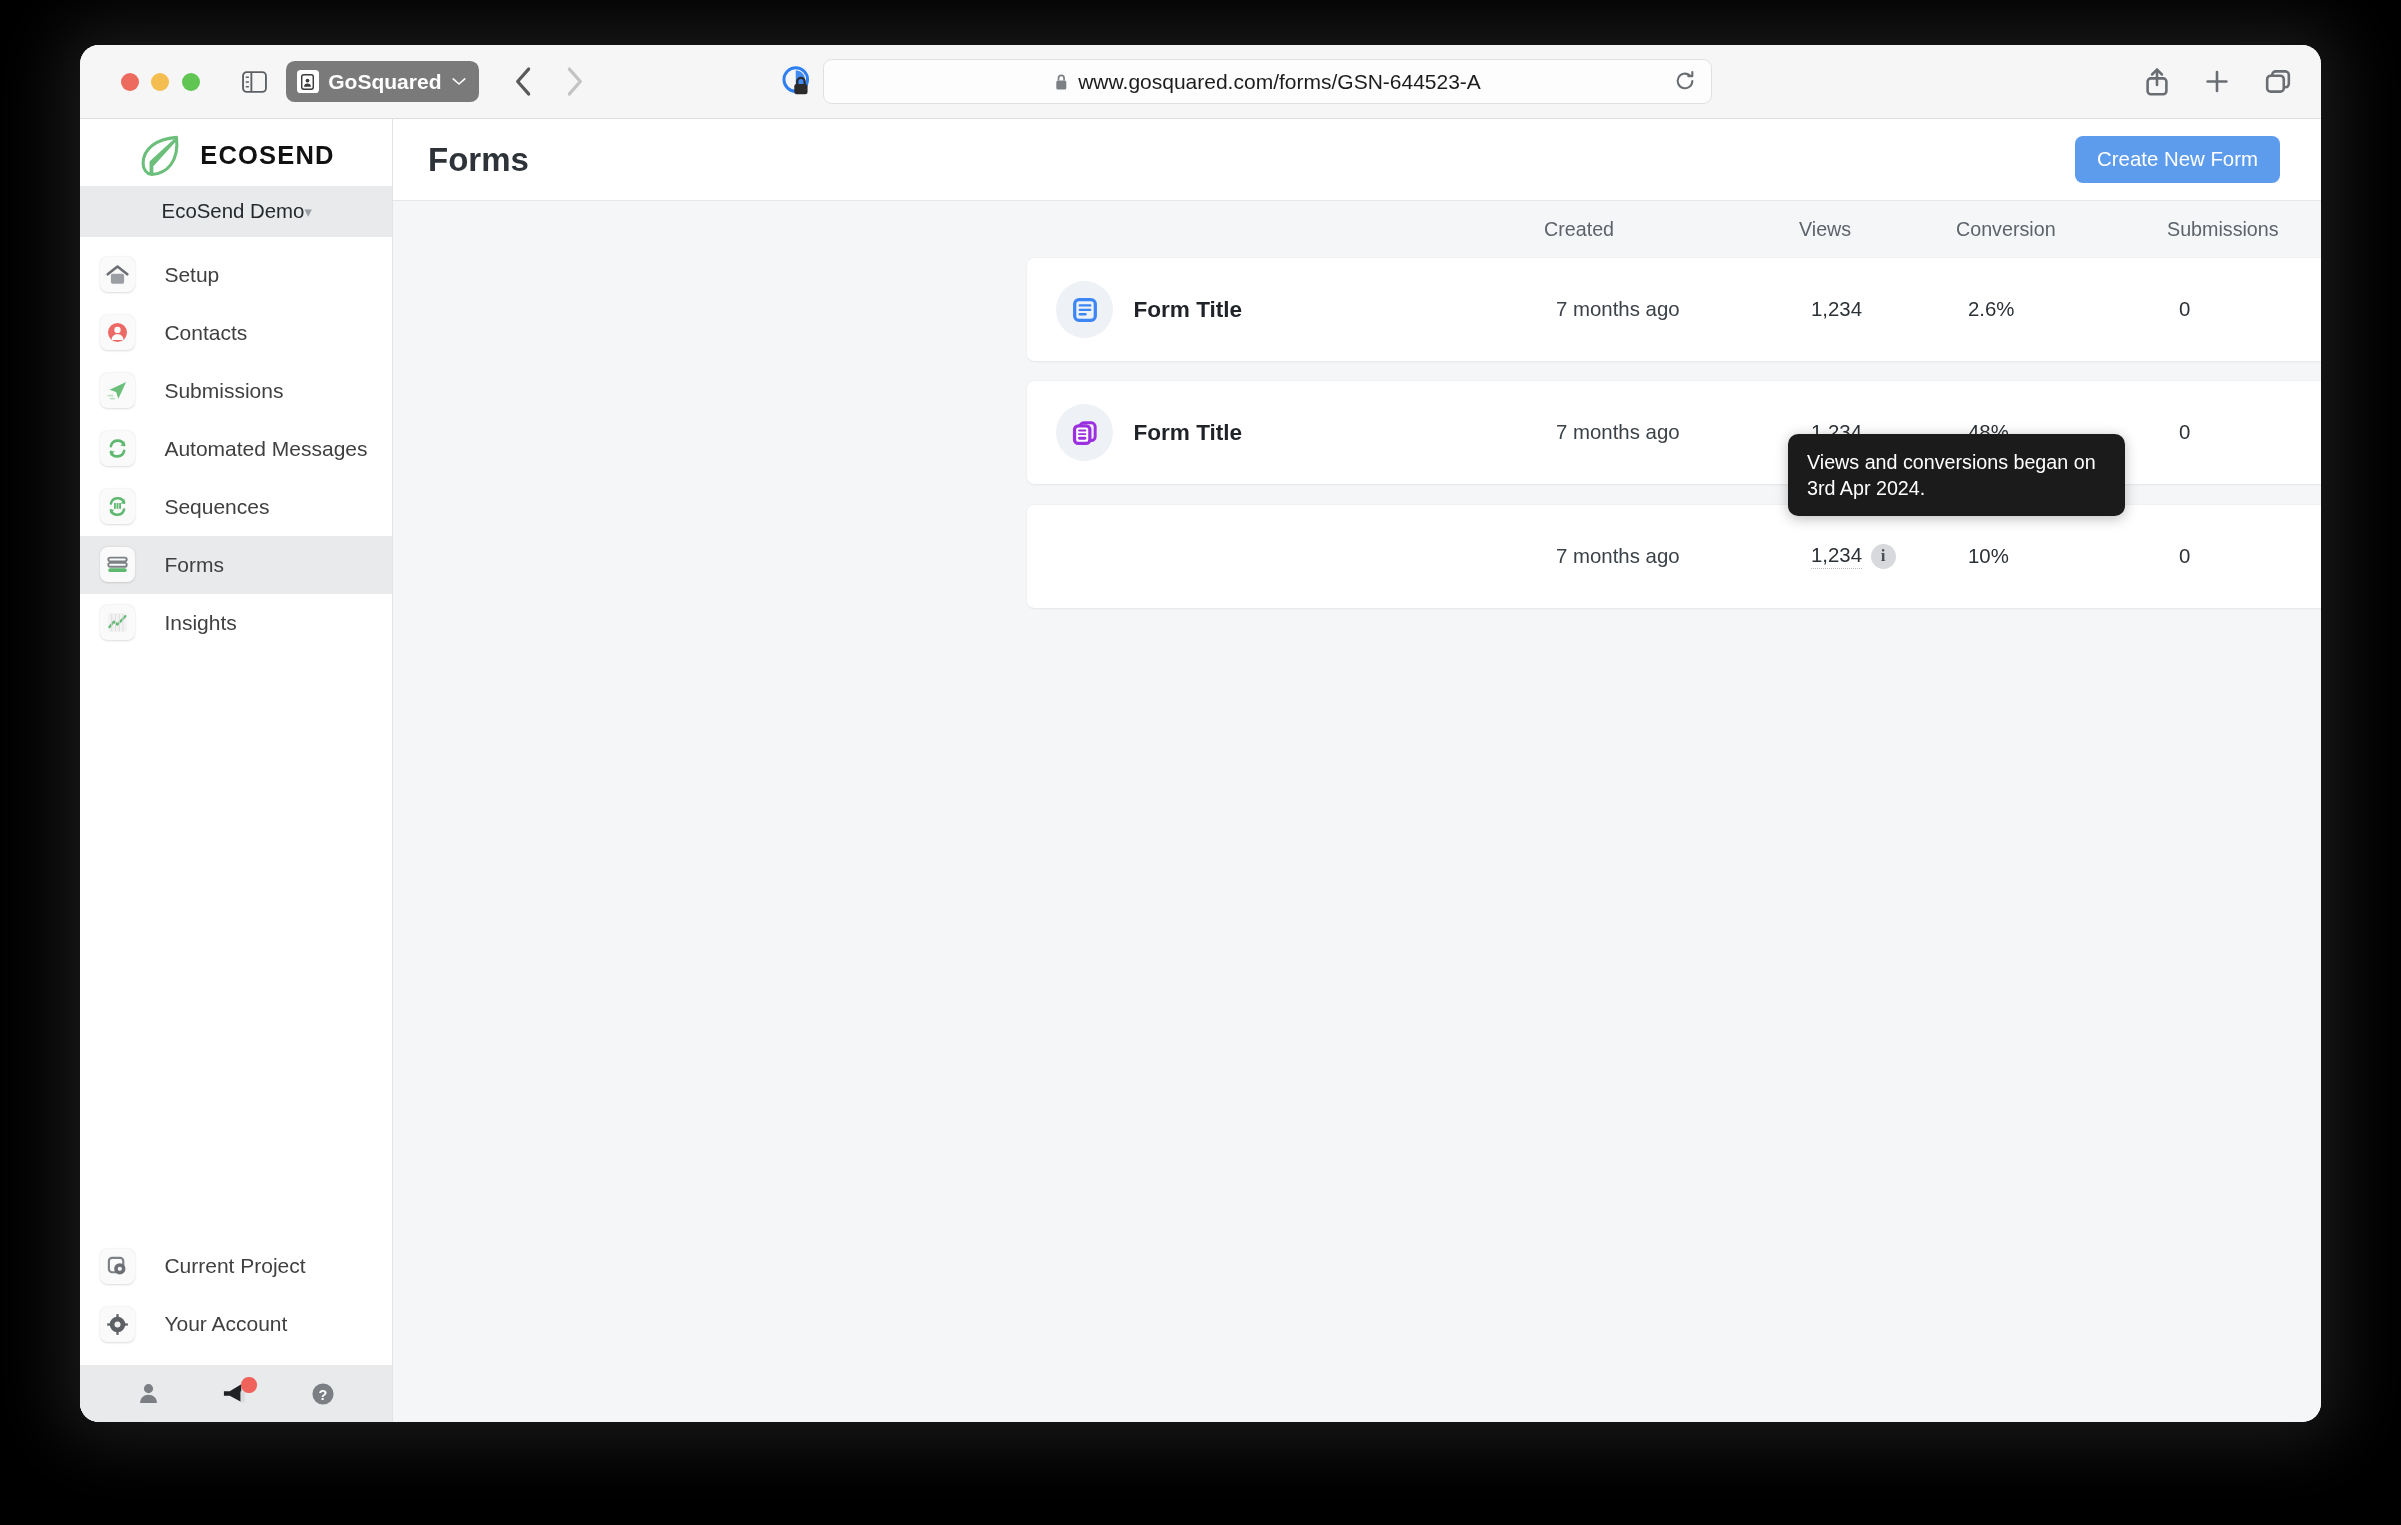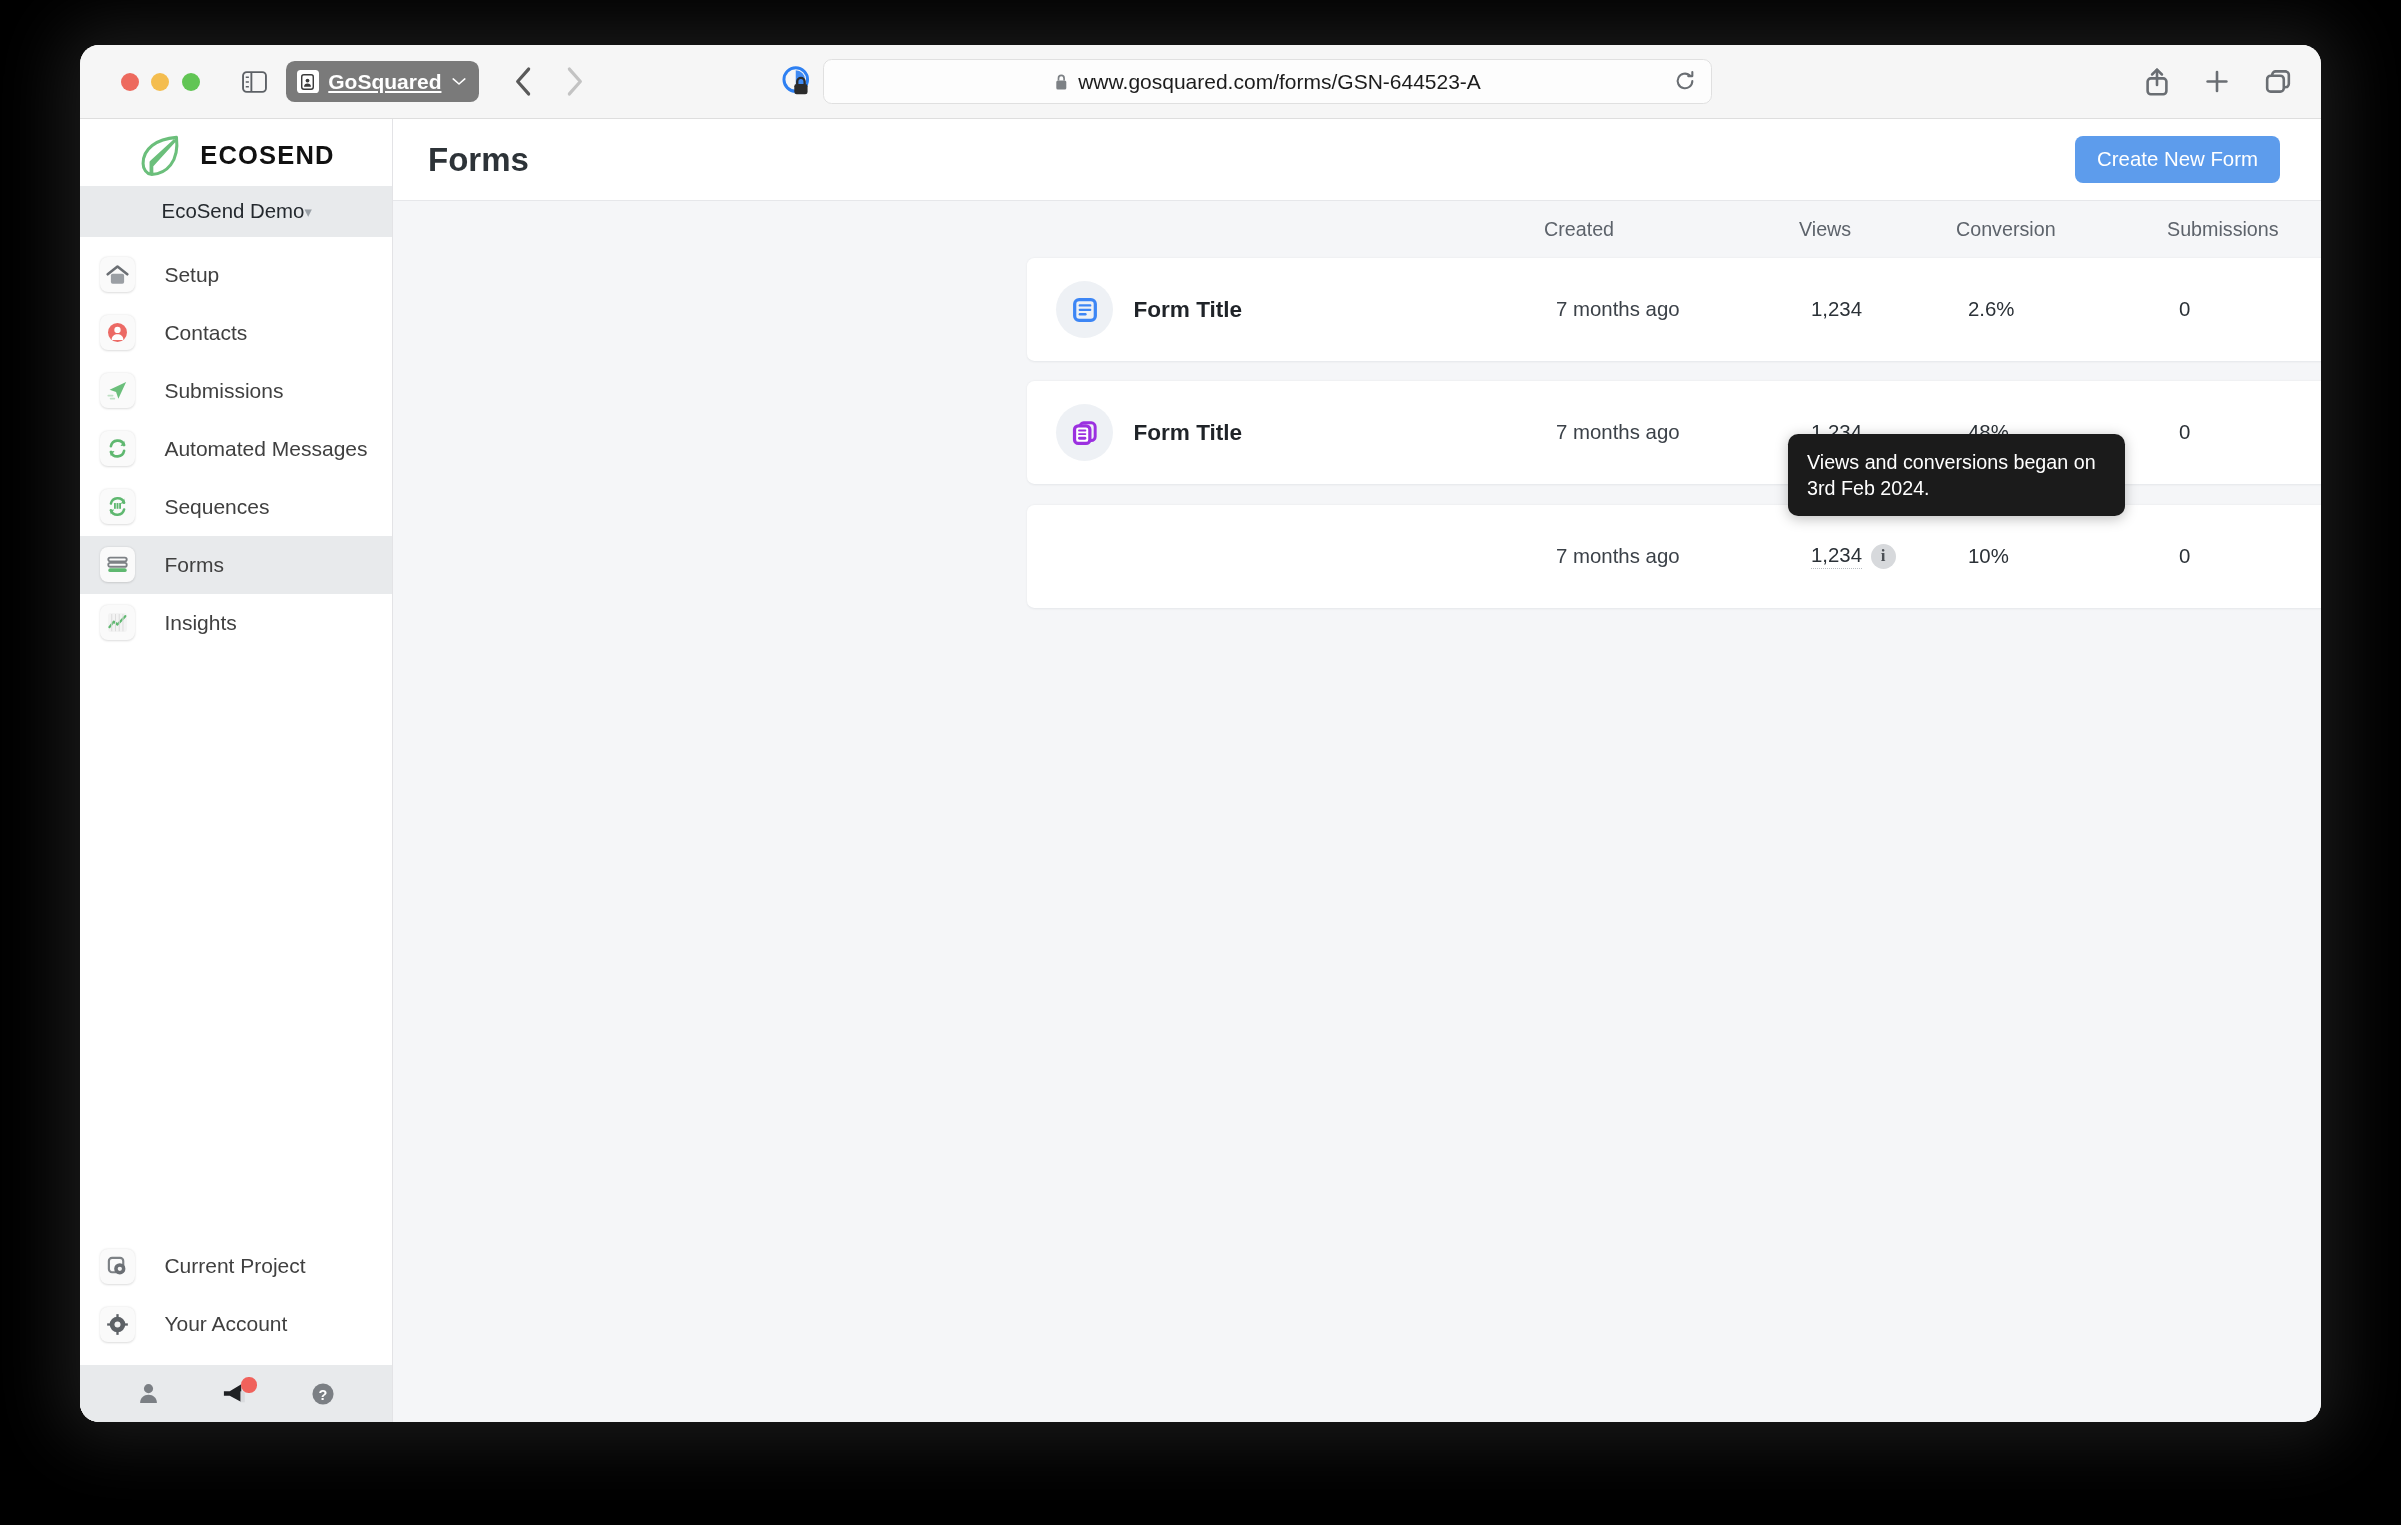--- a/index.html
+++ b/index.html
@@ -47,21 +47,20 @@
     margin-left: 19px;
     height: 41px;
     background: #7a7a7a;
     border-radius: 8.7px;
     display: flex; align-items: center;
     gap: 9.5px;
     padding: 0 12.4px 0 11px;
     color: #fff;
     font-size: 21px;
     font-weight: 700;
-    text-decoration: underline;
   }
   .tabchip .favicon {
     width: 22px; height: 23px; border-radius: 3.6px;
     background: #fff;
     display: flex; align-items: center; justify-content: center;
     flex-shrink: 0;
   }
   .navarrows { display: flex; align-items: center; gap: 32px; margin-left: 35px; }
   .urlwrap {
     position: absolute;
@@ -554,21 +553,21 @@
               <span class="cell created">7 months ago</span>
               <span class="cell views">
                 <span class="dottedline">1,234</span>
                 <span class="infoicon">i</span>
               </span>
               <span class="cell conv">10%</span>
               <span class="cell subs">0</span>
 
             </div>
 
-            <div class="tooltip">Views and conversions began on 3rd Feb 2024.</div>
+            <div class="tooltip">Views and conversions began on 3rd Apr 2024.</div>
 
           </div>
         </div>
 
       </div>
     </div>
   </div>
 </div>
 
 

